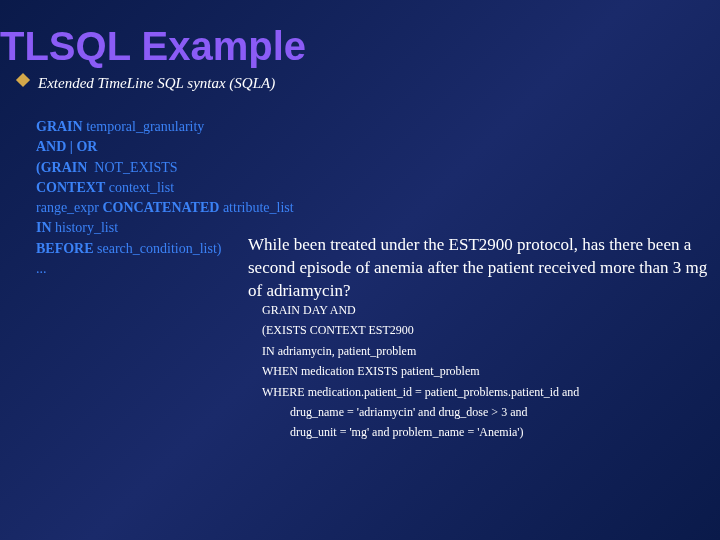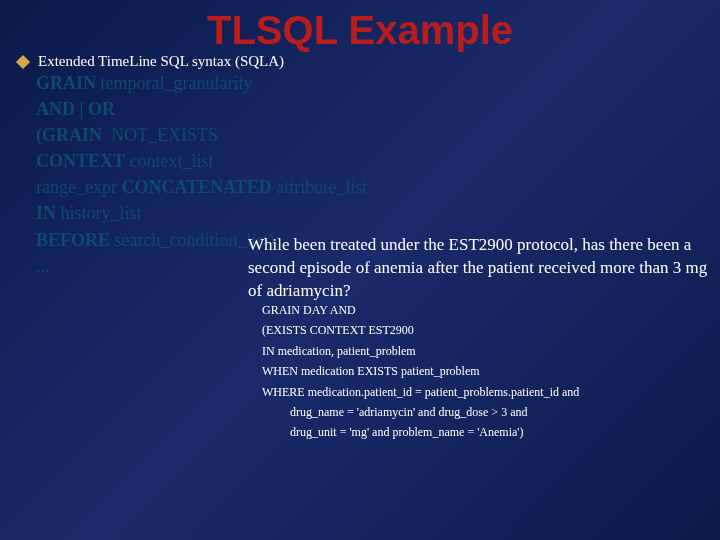--- a/index.html
+++ b/index.html
@@ -9,47 +9,48 @@
     background: linear-gradient(135deg, #0a1a4a 0%, #1a2a6a 50%, #0a1a4a 100%);
     font-family: Georgia, 'Times New Roman', serif;
     color: #fff;
     overflow: hidden;
     position: relative;
   }
   .title {
     font-family: Arial, Helvetica, sans-serif;
     font-weight: bold;
     font-size: 40px;
-    text-align: center;
-    padding-top: 8px;
-    color: #b91c1c;
+    text-align: left;
+    padding-top: 24px;
+    color: #8b5cf6;
   }
   .bullet-row {
     display: flex;
-    align-items: center;
     margin-left: 18px;
+    margin-top: 6px;
+    font-style: italic;
   }
   .bullet {
     width: 10px;
     height: 10px;
     background: #d4a84a;
     transform: rotate(45deg);
     margin-right: 10px;
     flex-shrink: 0;
   }
   .subtitle {
     font-size: 15px;
     color: #fff;
   }
   .syntax-block {
     margin-left: 36px;
-    margin-top: 0;
-    font-size: 18px;
+    margin-top: 25px;
+    font-size: 14px;
     line-height: 1.45;
-    color: #0c4a6e;
+    color: #3b82f6;
   }
   .syntax-block .line { white-space: pre; }
   .kw { font-weight: bold; }
   .question-block {
     position: absolute;
     left: 248px;
     top: 234px;
     width: 460px;
     font-size: 17px;
     line-height: 1.35;
@@ -86,18 +87,18 @@
   <div class="line"><span class="kw">IN</span><span> history_list</span></div>
   <div class="line"><span class="kw">BEFORE</span><span> search_condition_list)</span></div>
   <div class="line"><span>...</span></div>
 </div>
 
 <div class="question-block">While been treated under the EST2900 protocol, has there been a second episode of anemia after the patient received more than 3 mg of adriamycin?</div>
 
 <div class="example-block">
   <div class="eline">GRAIN DAY AND</div>
   <div class="eline">(EXISTS CONTEXT EST2900</div>
-  <div class="eline">IN medication, patient_problem</div>
+  <div class="eline">IN adriamycin, patient_problem</div>
   <div class="eline">WHEN medication EXISTS patient_problem</div>
   <div class="eline">WHERE medication.patient_id = patient_problems.patient_id and</div>
   <div class="eline"><span class="indent">drug_name = 'adriamycin' and drug_dose &gt; 3 and</span></div>
   <div class="eline"><span class="indent">drug_unit = 'mg' and problem_name = 'Anemia')</span></div>
 </div>
 
 </body></html>

